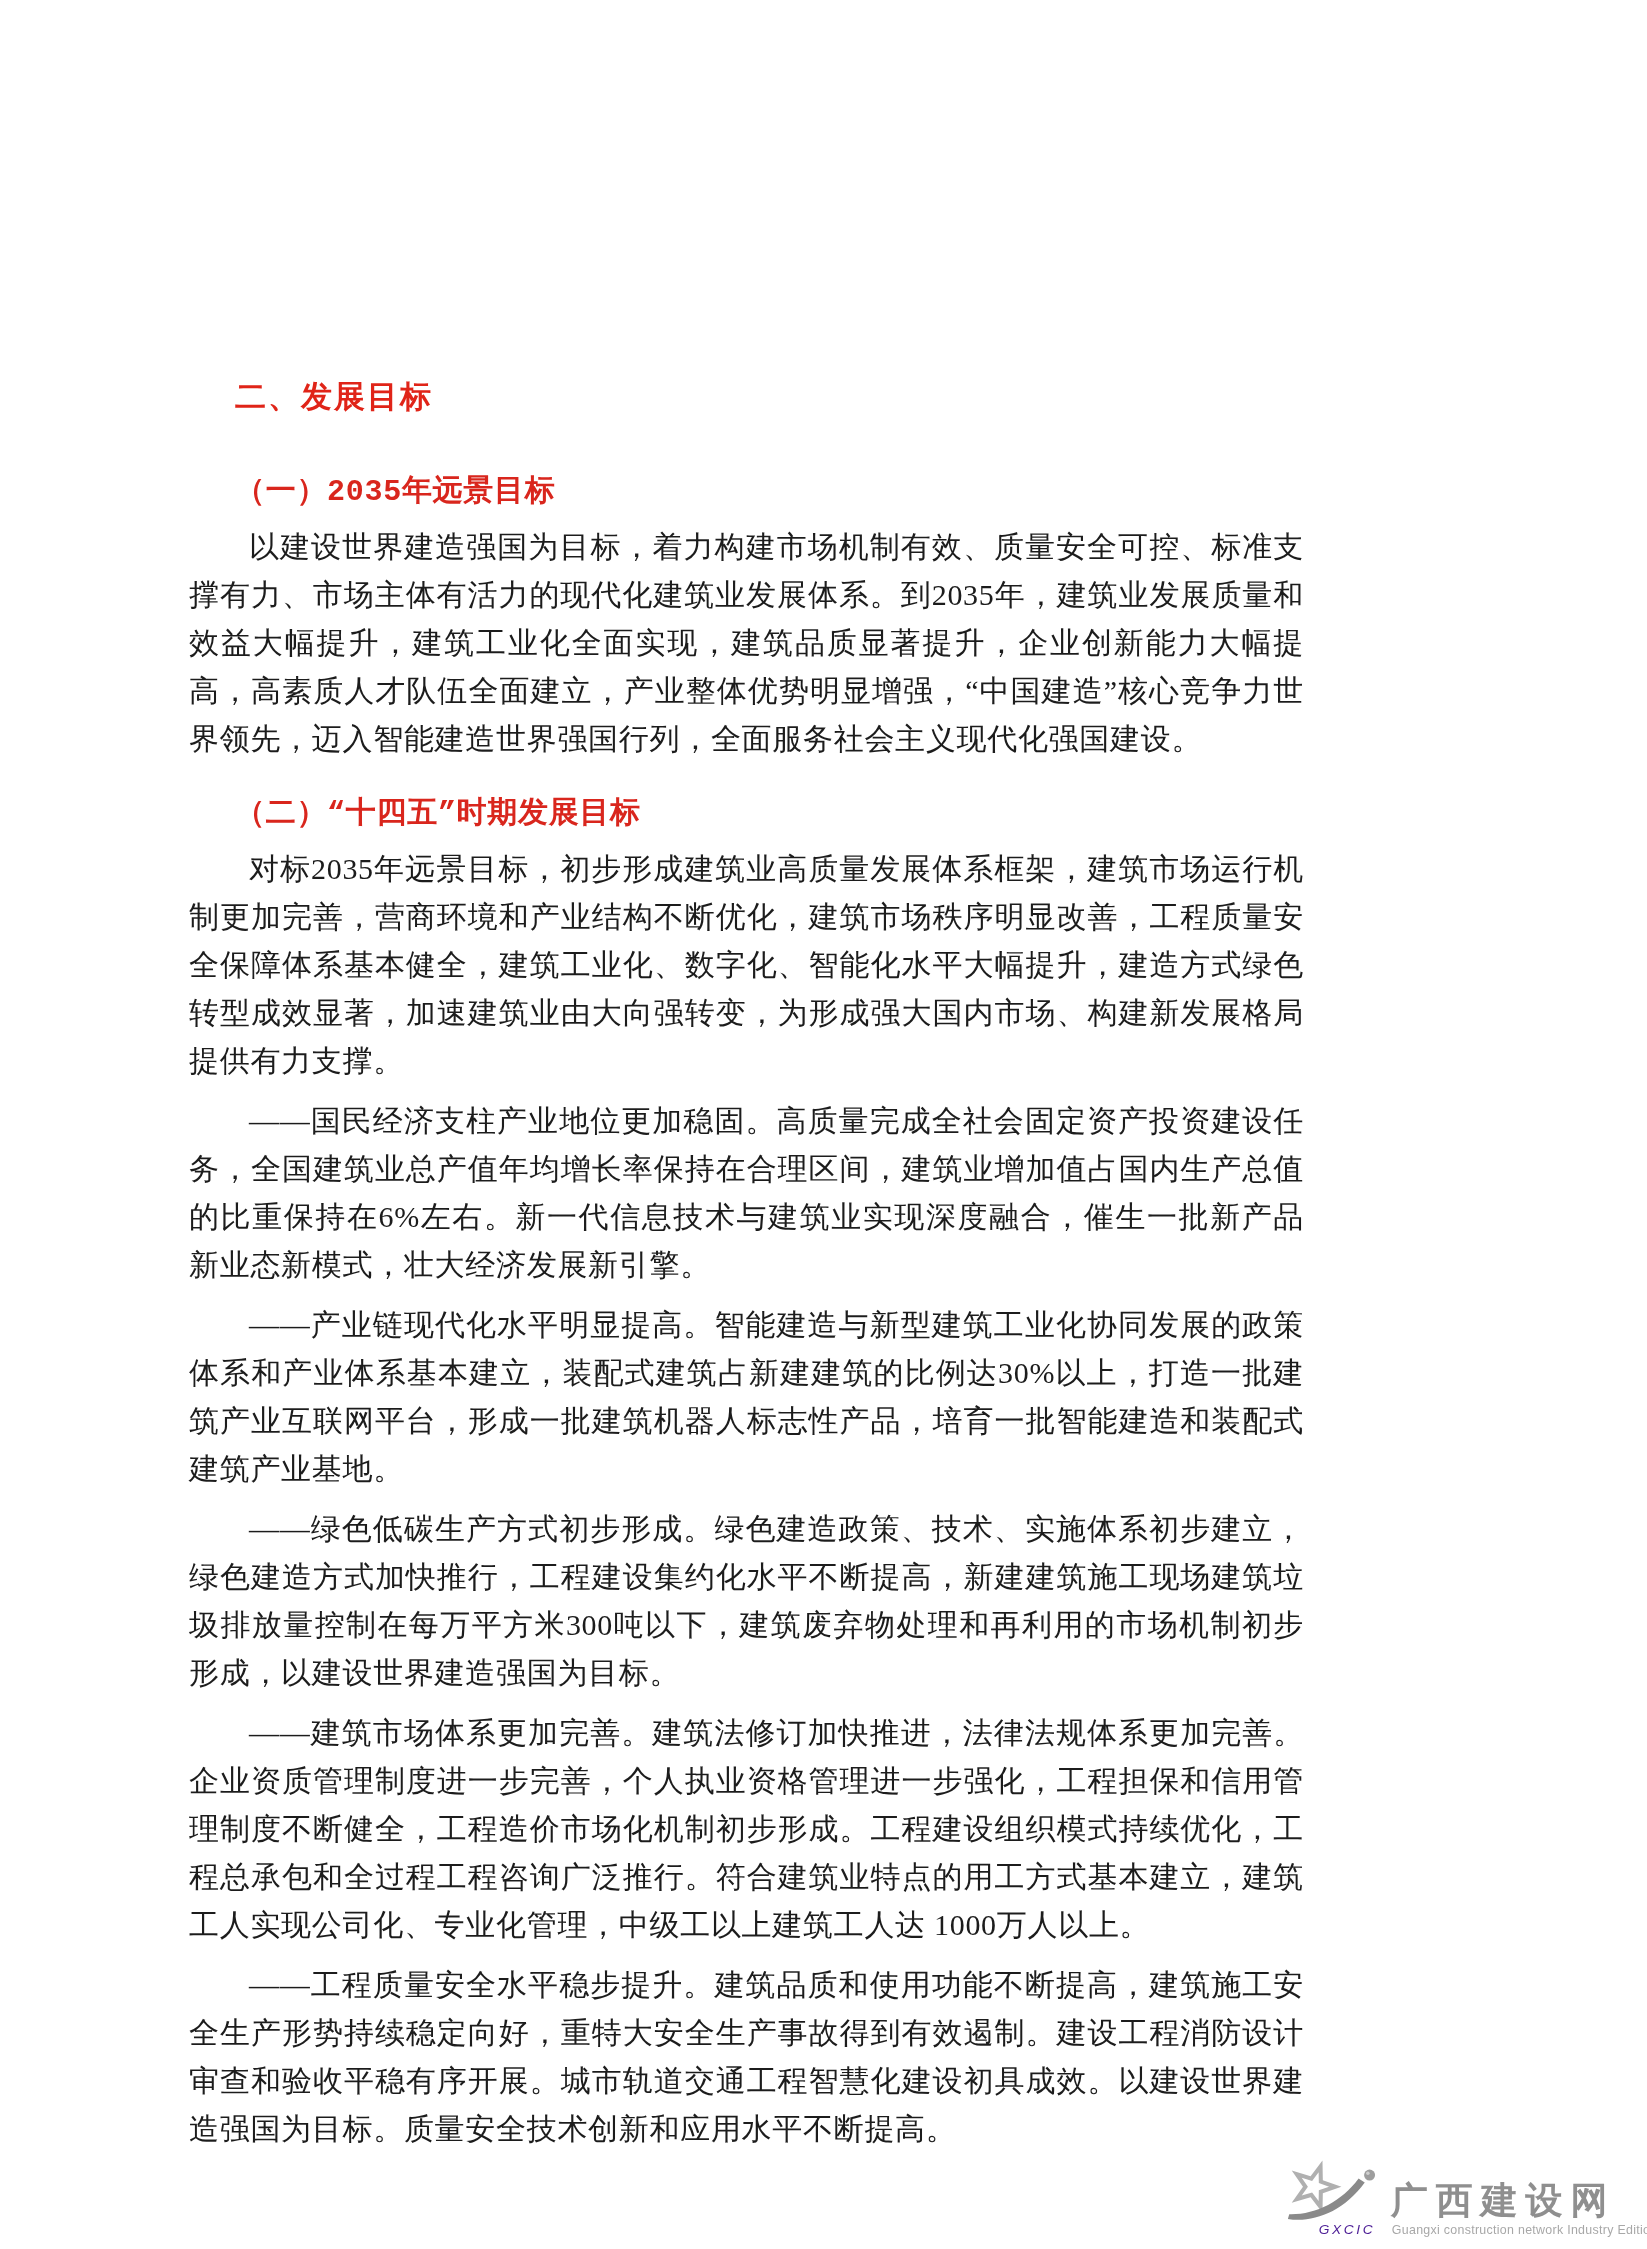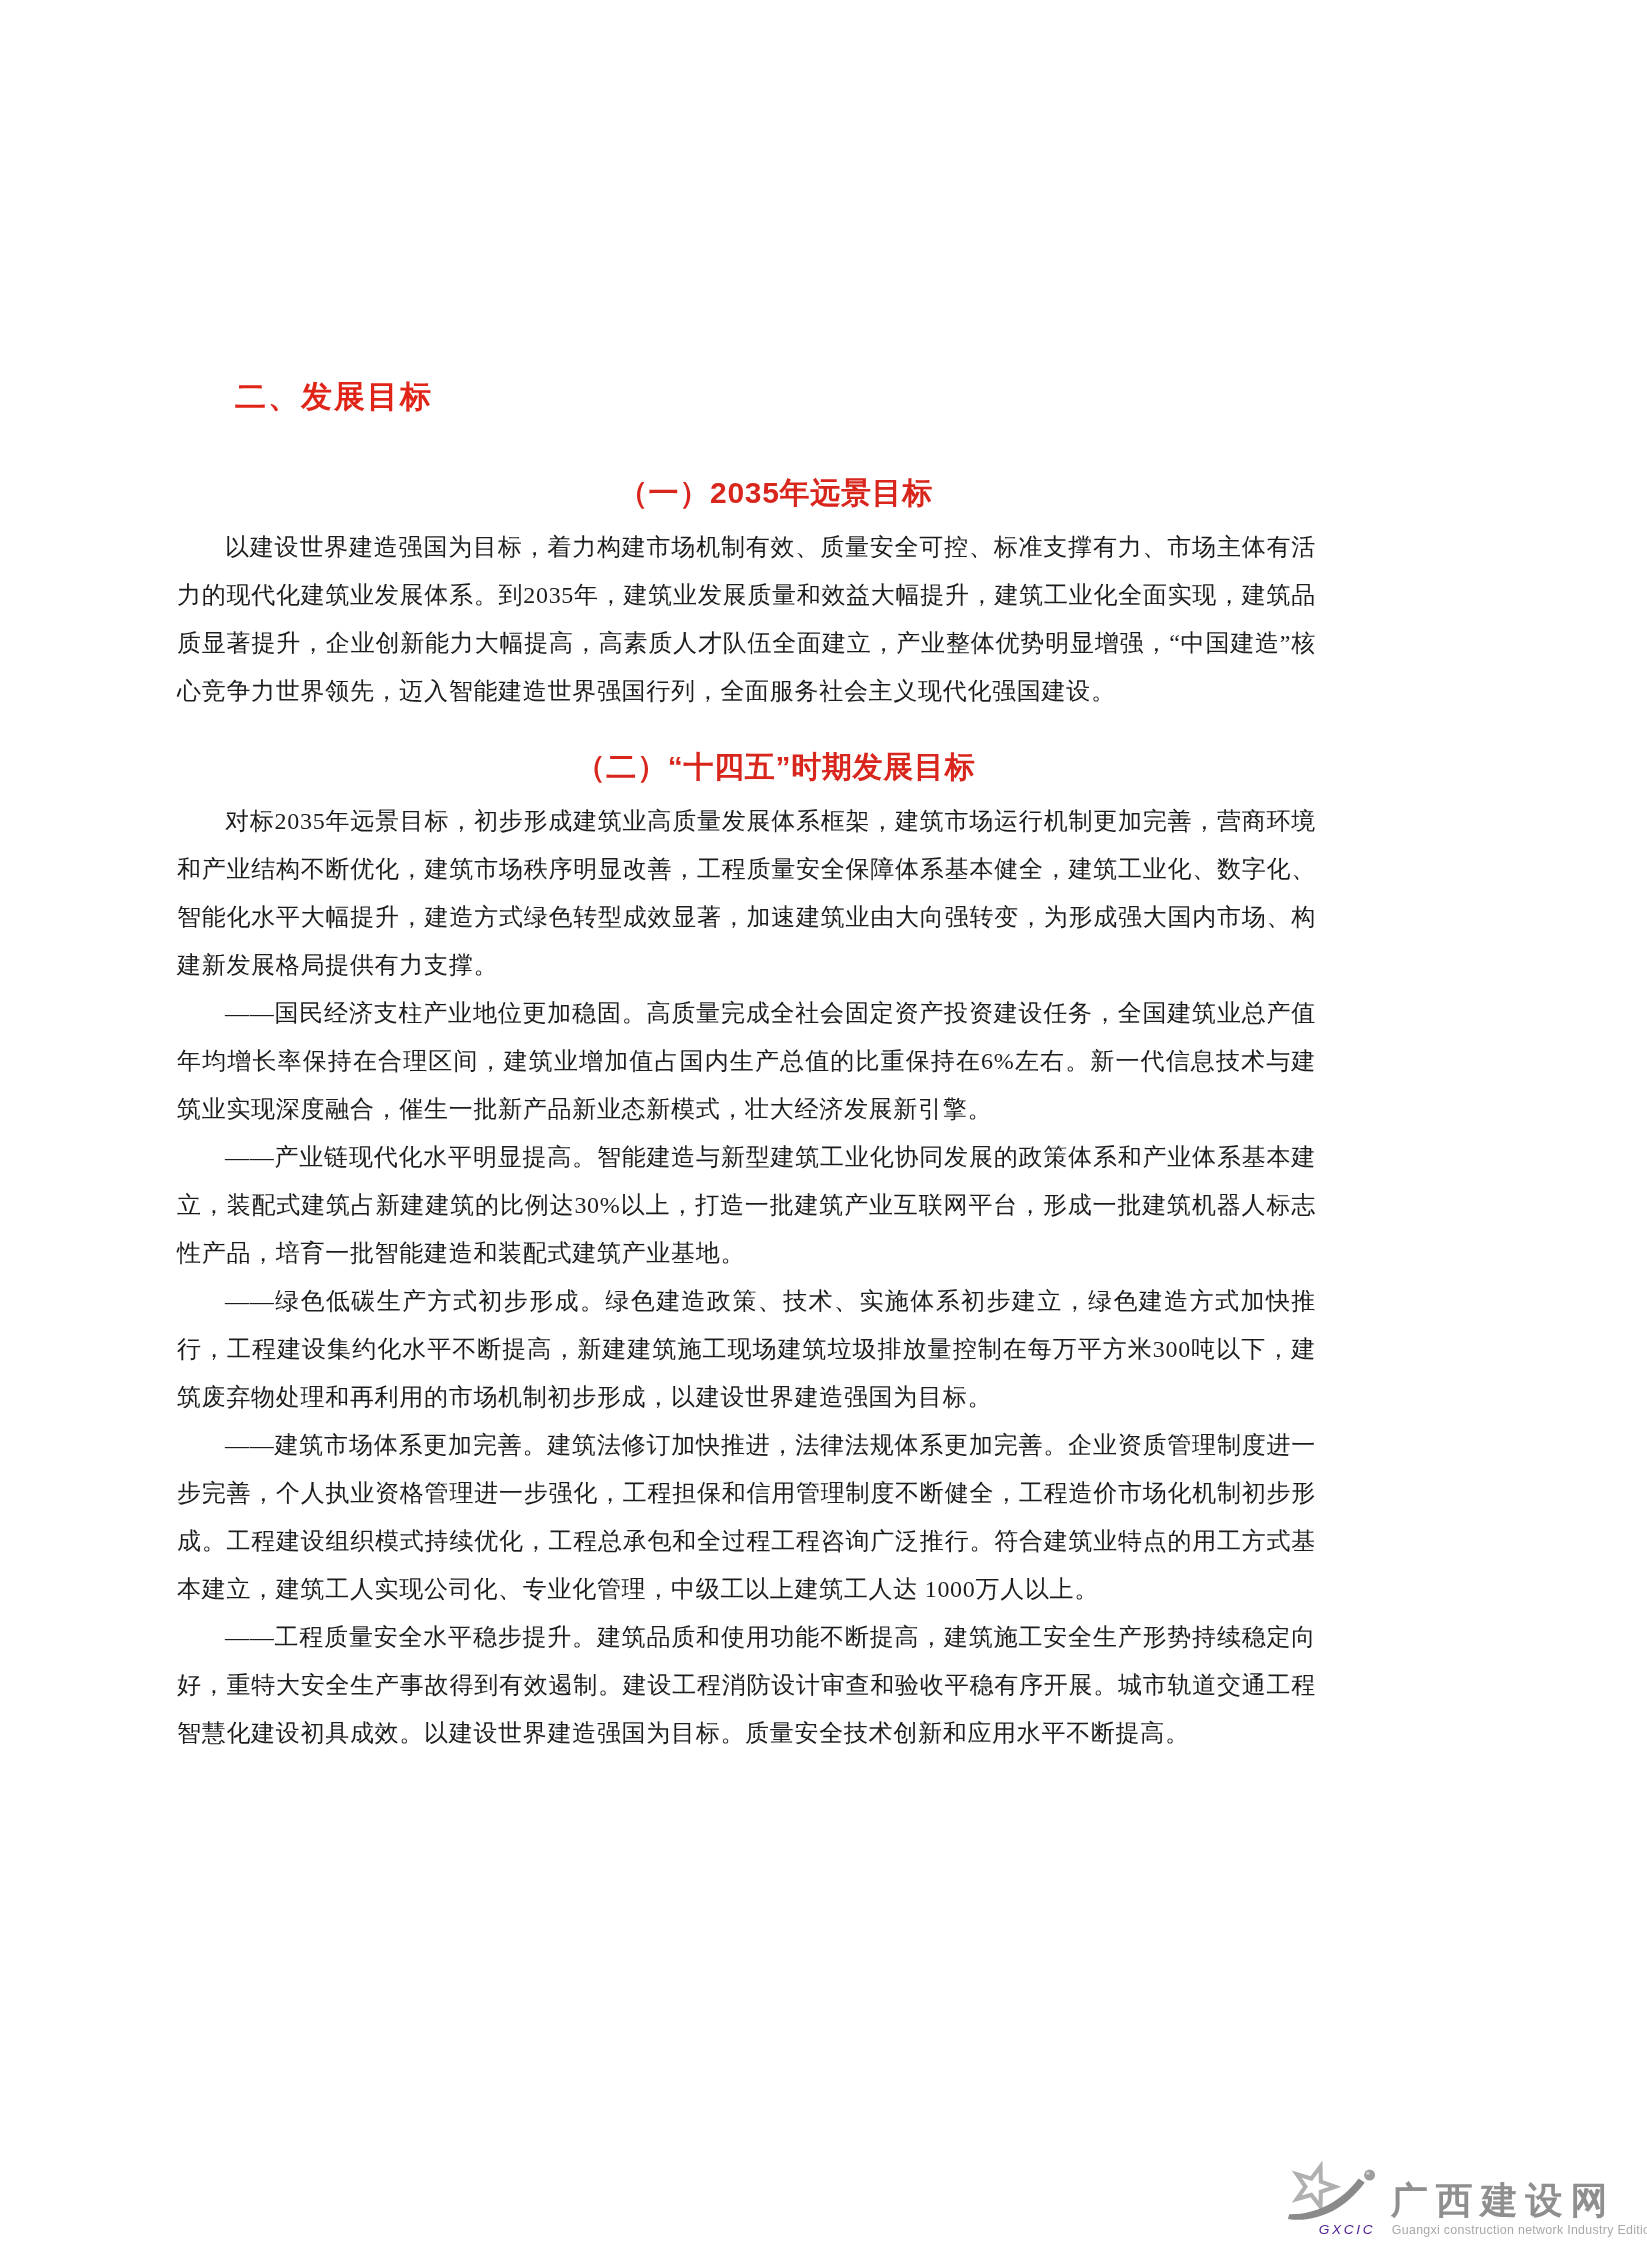--- a/index.html
+++ b/index.html
@@ -25,35 +25,34 @@
     margin: 0 0 4px 58px;
     font-family: "Liberation Sans", sans-serif;
     font-size: 31px;
     line-height: 38px;
     font-weight: 700;
     letter-spacing: 2px;
     color: #e02418;
   }
   .sub-heading {
     margin: 58px 0 11.8px 58px;
-    font-family: Liberation Sans, sans-serif;
+    font-family: Liberation Mono, monospace;
     font-size: 30px;
     line-height: 37px;
     font-weight: 700;
     letter-spacing: 0.7px;
     color: #d9261d;
-    text-align: center;
   }
   .sub-heading.second {
     margin-top: 33px;
   }
   .body-para {
-    margin: 0;
+    margin: 12px;
     font-family: "Liberation Serif", serif;
-    font-size: 24px;
+    font-size: 30px;
     line-height: 48px;
     color: #1c1c1c;
     text-align: justify;
     text-indent: 2em;
     word-break: break-all;
     letter-spacing: 0.7px;
   }
   .watermark {
     position: absolute;
     right: 9.2px;

